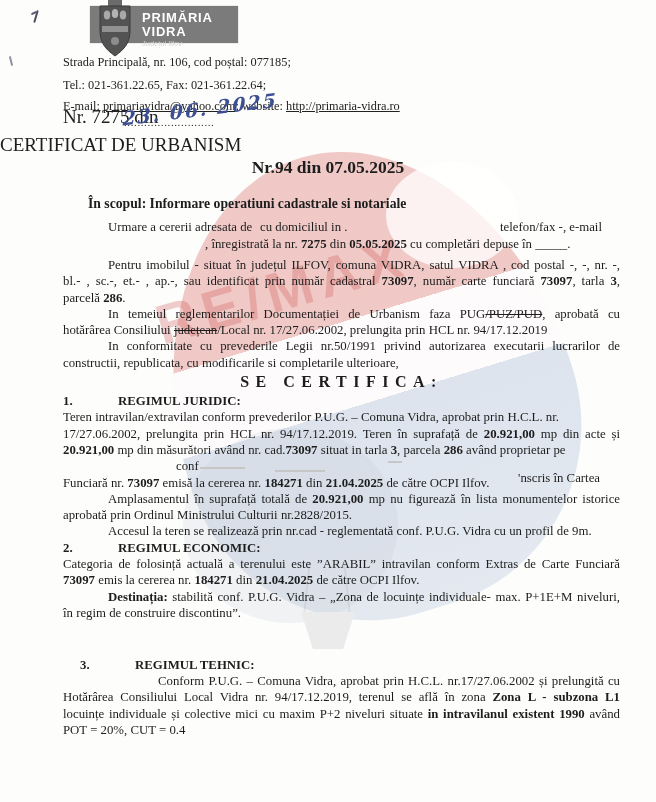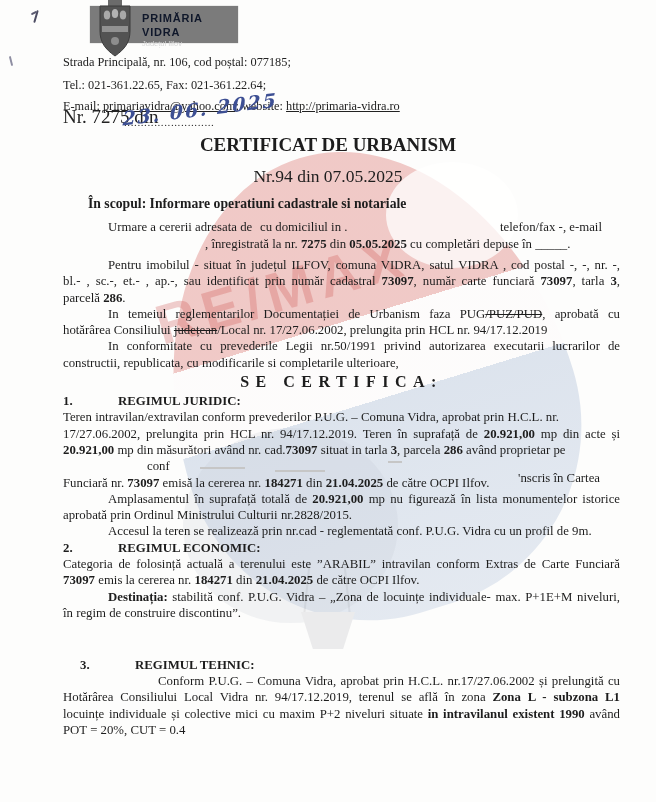--- a/index.html
+++ b/index.html
@@ -39,21 +39,21 @@
     position:absolute;left:301px;top:612px;width:54px;height:37px;
     background:#ebebec;clip-path:polygon(0 0,100% 0,78% 100%,22% 100%);
   }
   
   .content{position:absolute;inset:0;z-index:2;}
   .logo-banner{
     position:absolute;left:90px;top:6px;width:148px;height:37px;
     background:#7b7b7b;box-shadow:0 0 1px rgba(0,0,0,.4);
   }
   .logo-text{margin:5px 0 0 52px;font-family:"Liberation Sans",sans-serif;}
-  .org-name{font-size:11px;font-weight:bold;letter-spacing:.8px;color:#0f172a;line-height:14px;}
+  .org-name{font-size:13px;font-weight:bold;letter-spacing:.8px;color:#ffffff;line-height:14px;}
   .org-sub{font-size:7.5px;color:#d6d6d6;line-height:9px;}
   .shield{position:absolute;left:95px;top:0;width:40px;height:57px;}
   .pen-mark{position:absolute;background:#4d4d63;border-radius:1px;}
   .pm1{left:35px;top:10px;width:2px;height:13px;transform:rotate(16deg);}
   .pm1b{left:31px;top:12px;width:6px;height:2px;transform:rotate(-28deg);background:#5a5a70;}
   .pm2{left:10px;top:56px;width:2px;height:10px;transform:rotate(-14deg);background:#8e8ea2;}
   .hline{position:absolute;left:63px;font-size:12.3px;white-space:nowrap;color:#222;}
   .addr{top:55px;}
   .phones{top:78px;}
   .emailline{top:99px;}
@@ -62,24 +62,24 @@
   .hand-date{
     position:absolute;left:122px;top:98px;
     font-family:"DejaVu Serif",serif;font-style:italic;font-weight:bold;
     font-size:19px;color:#3d4f93;letter-spacing:2px;
     transform:rotate(-7deg) skewX(-8deg);white-space:nowrap;
   }
   .u{text-decoration:underline;}
   .b{font-weight:bold;}
   .s{text-decoration:line-through;}
   
-  .title1{position:absolute;left:0;top:134px;width:656px;text-align:center;
-    font-weight:bold;font-size:19px;white-space:nowrap;}
-  .title2{position:absolute;left:0;top:166px;width:656px;text-align:center;
-    font-weight:normal;font-size:17.5px;white-space:nowrap;}
+  .title1{position:absolute;left:0;top:134px;width:656px;text-align:left;
+    font-weight:normal;font-size:19px;white-space:nowrap;}
+  .title2{position:absolute;left:0;top:157px;width:656px;text-align:center;
+    font-weight:bold;font-size:17.5px;white-space:nowrap;}
   .scope{position:absolute;left:88px;top:196px;font-weight:bold;font-size:13.7px;white-space:nowrap;}
   
   .req1{position:absolute;left:63px;top:220px;width:557px;height:17px;font-size:12.8px;}
   .req1 span{position:absolute;top:0;white-space:nowrap;}
   .req1 .rp1{left:45px;}
   .req1 .rp2{left:197px;}
   .req1 .rp3{left:437px;}
   .req2{position:absolute;left:63px;top:237px;width:557px;font-size:12.8px;white-space:nowrap;}
   .req2-inner{margin-left:142px;}
   
@@ -87,21 +87,21 @@
   .doc-line{height:16.3px;white-space:nowrap;}
   .jline{text-align:justify;text-align-last:justify;}
   .i45::before{content:"";display:inline-block;width:45px;}
   .i95::before{content:"";display:inline-block;width:95px;}
   .certify{height:22px;line-height:22px;text-align:center;font-weight:bold;
     font-size:16px;letter-spacing:6.5px;white-space:nowrap;}
   .sec-head{font-weight:bold;white-space:nowrap;height:16.3px;}
   .sec-num{display:inline-block;width:55px;}
   .sec3{margin-top:35.5px;margin-left:17px;}
   .confline{position:relative;}
-  .conf-word{margin-left:84px;}
+  .conf-word{margin-left:113px;}
   .inscris{position:absolute;right:20px;top:12px;}
   .smudge{position:absolute;background:#c6c6c6;height:1.5px;}
   .sm1{left:137px;top:9px;width:45px;}
   .sm2{left:212px;top:12px;width:50px;}
   .sm3{left:325px;top:3px;width:14px;}
 </style>
 </head>
 <body>
 
 <div class="page">

